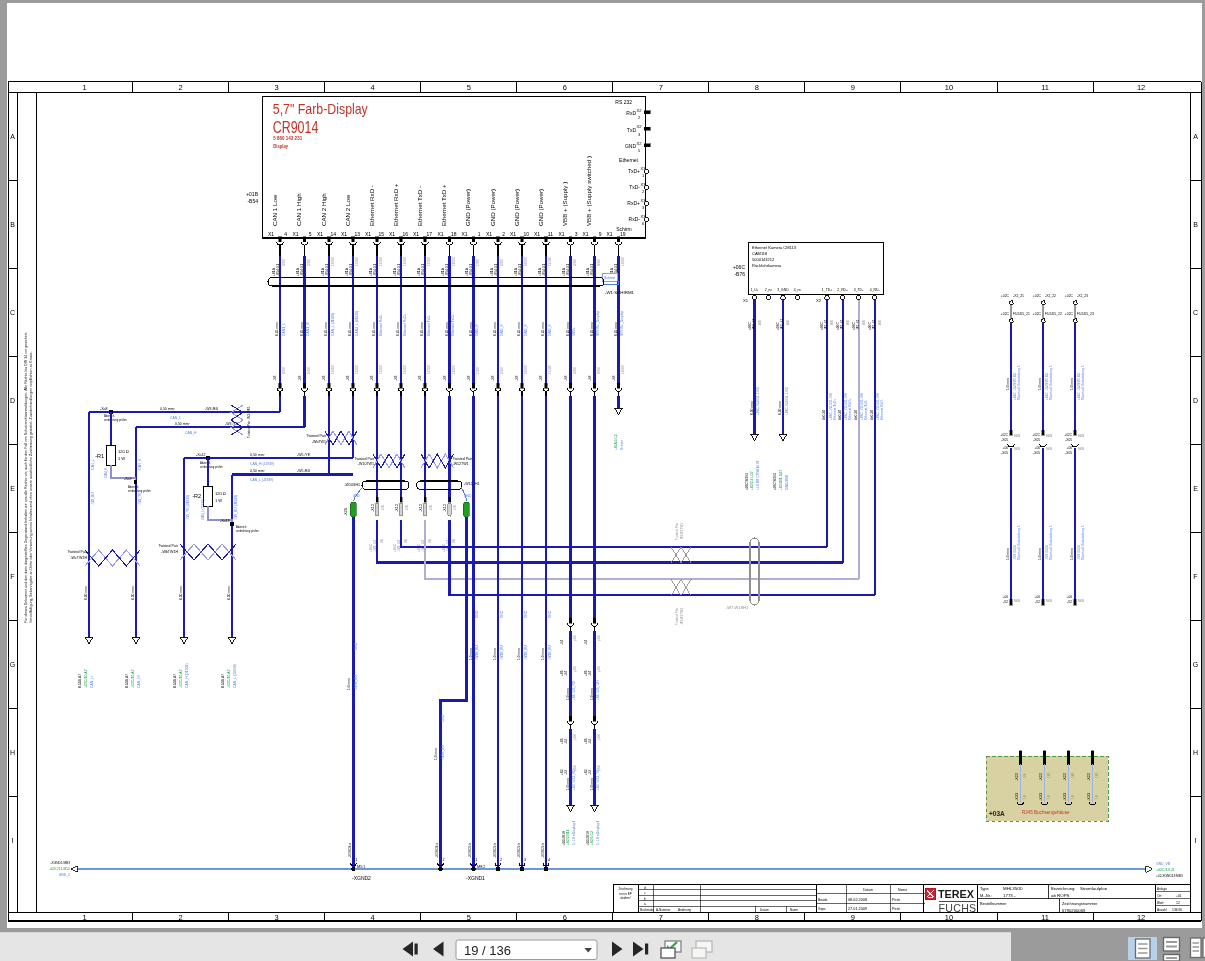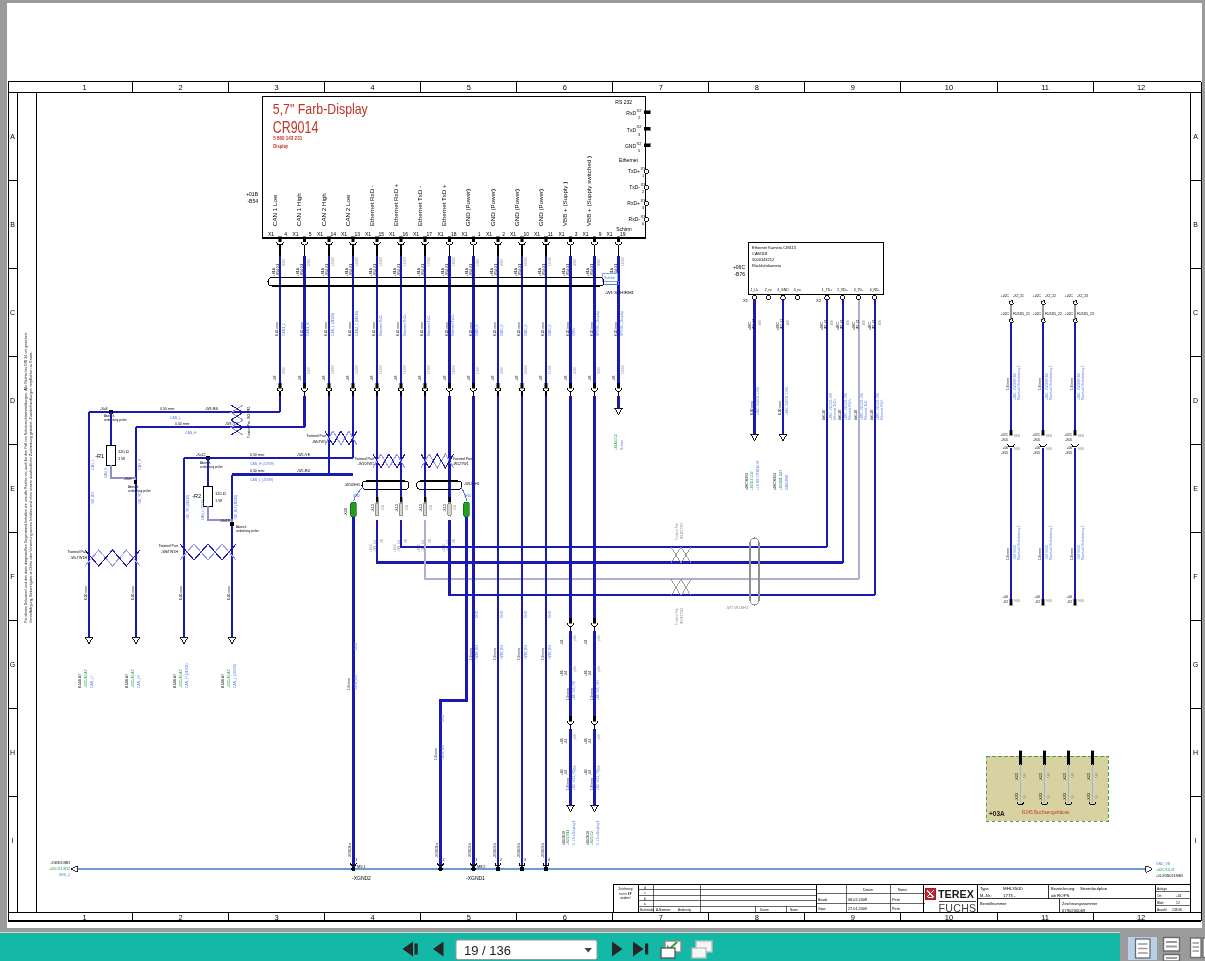--- a/index.html
+++ b/index.html
@@ -1,19 +1,19 @@
 <!DOCTYPE html>
 <html><head><meta charset="utf-8">
 <style>
   html,body { margin:0; padding:0; }
   body { width:1205px; height:961px; background:#9b9b9b; position:relative;
          font-family:"Liberation Sans", sans-serif; overflow:hidden; }
   .page { position:absolute; left:7px; top:3px; width:1195px; height:925px; background:#fff; }
-  .toolbar { position:absolute; left:0; top:932px; width:1120px; height:29px;
-              background:#14b8a6; border-top:1px solid #d8d6d4; }
+  .toolbar { position:absolute; left:0; top:932px; width:1011px; height:29px;
+              background:#e5e5e5; border-top:1px solid #d8d6d4; }
 </style></head>
 <body>
 <div class="page"></div>
 <svg width="1205" height="961" viewBox="0 0 1205 961" font-family="Liberation Sans, sans-serif" shape-rendering="crispEdges" style="position:absolute;left:0;top:0">
     <line x1="8" y1="81.5" x2="1201" y2="81.5" stroke="#000" stroke-width="1.5"></line>
 <line x1="8" y1="921" x2="1201" y2="921" stroke="#000" stroke-width="1.5"></line>
 <line x1="8" y1="81.5" x2="8" y2="921" stroke="#000" stroke-width="1.0"></line>
 <line x1="1201" y1="81.5" x2="1201" y2="921" stroke="#000" stroke-width="1.0"></line>
 <line x1="17" y1="92.5" x2="1190" y2="92.5" stroke="#000" stroke-width="1.0"></line>
 <line x1="17" y1="912" x2="1190" y2="912" stroke="#000" stroke-width="1.0"></line>

